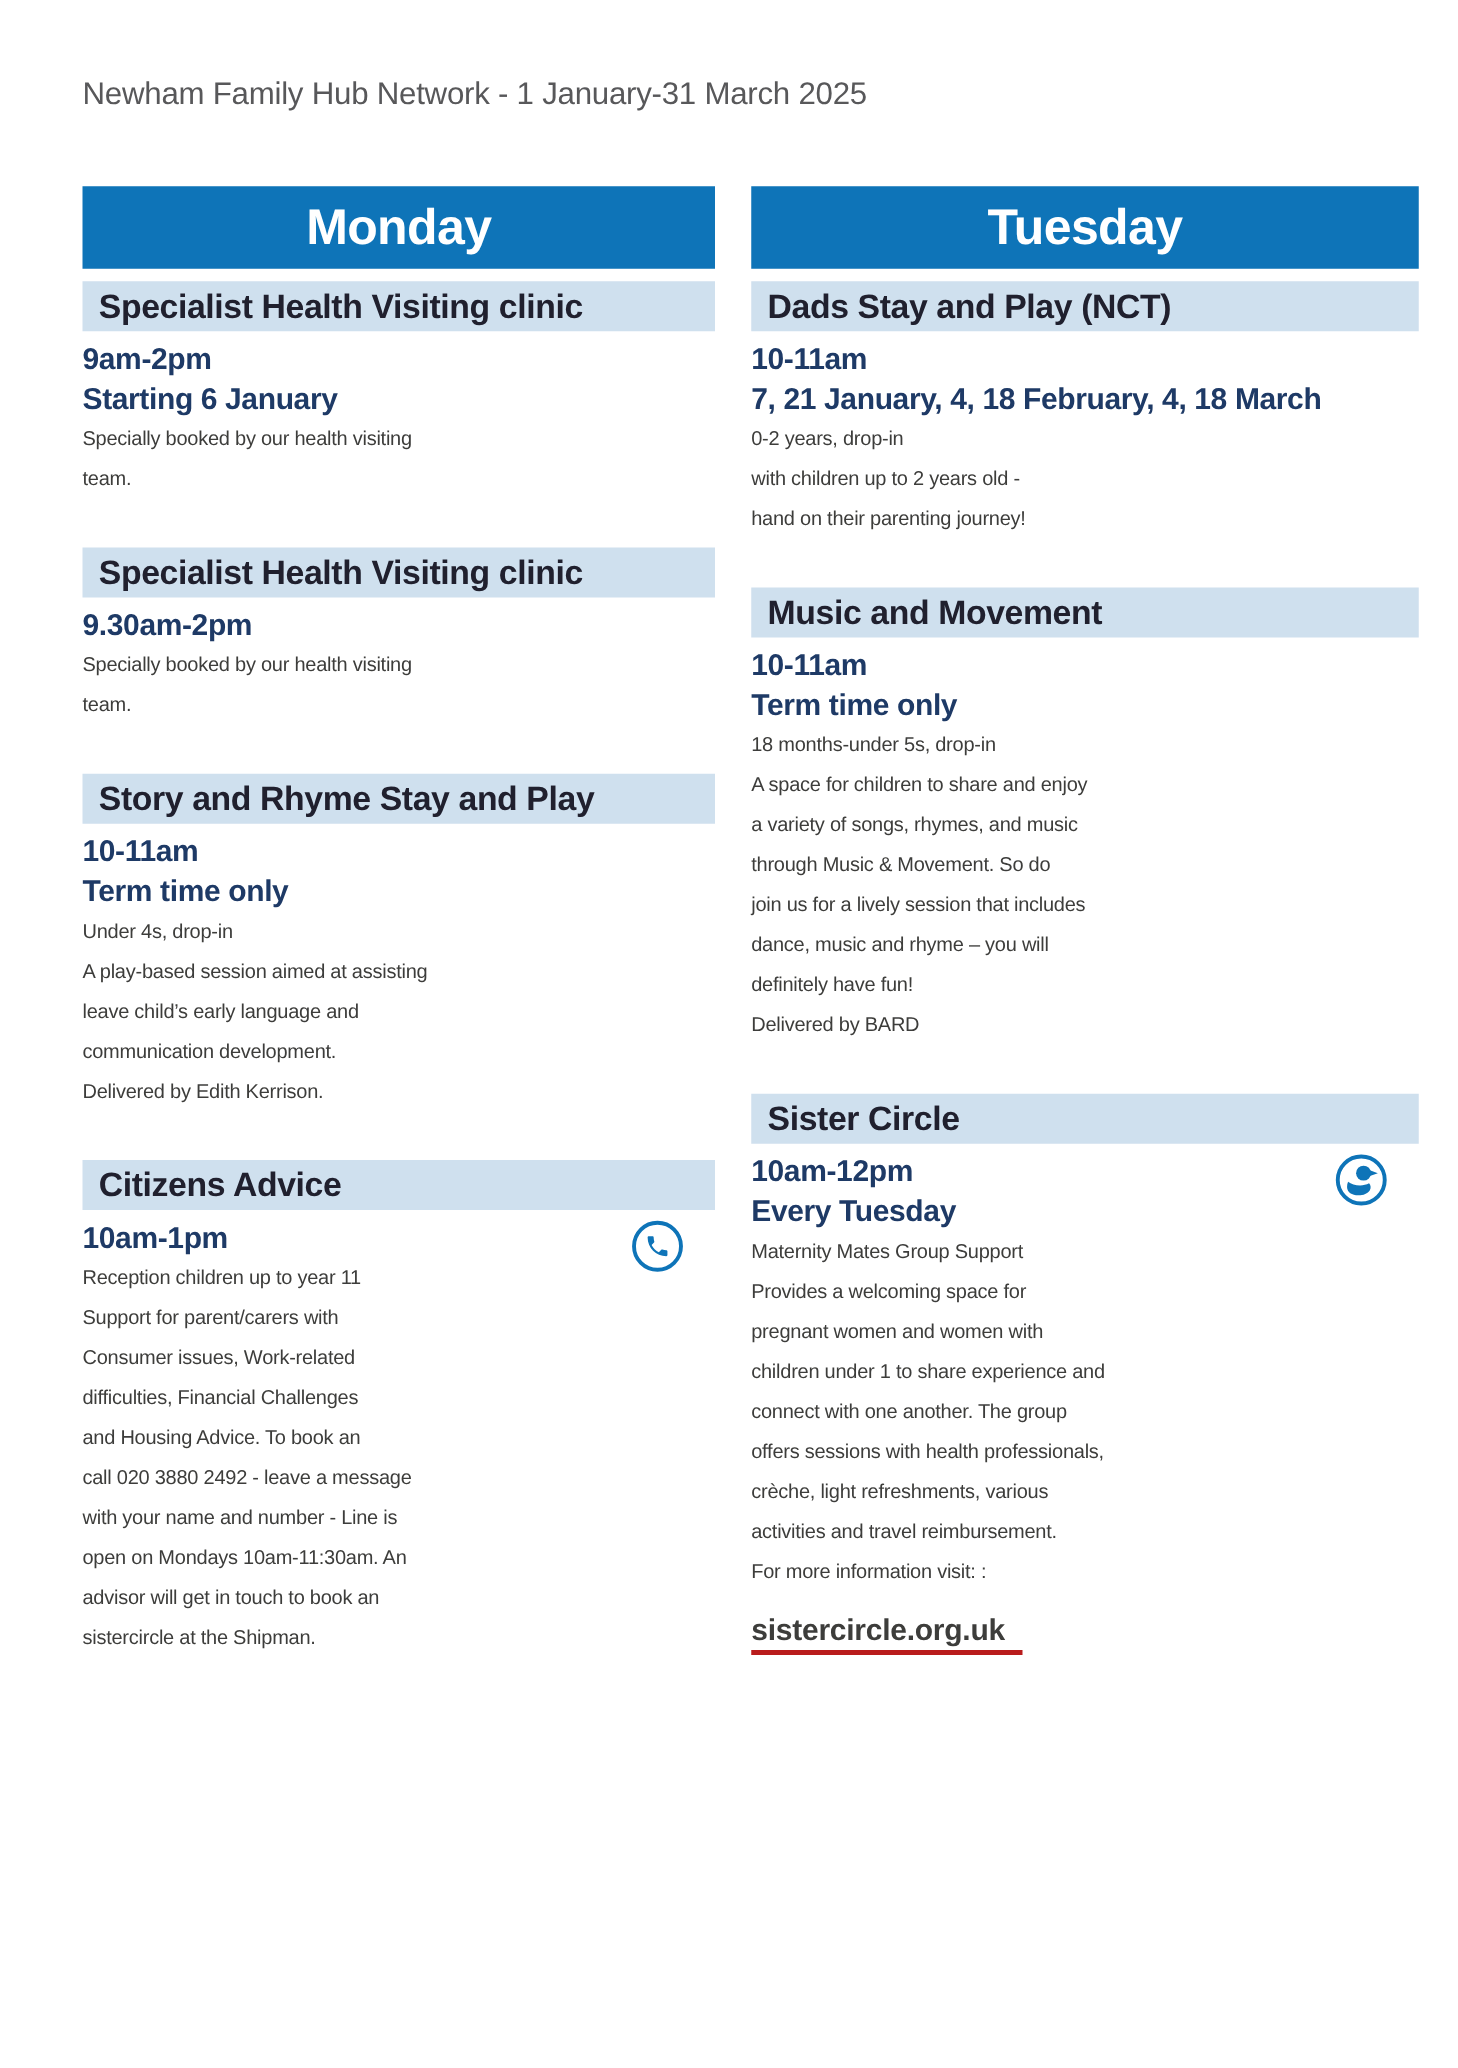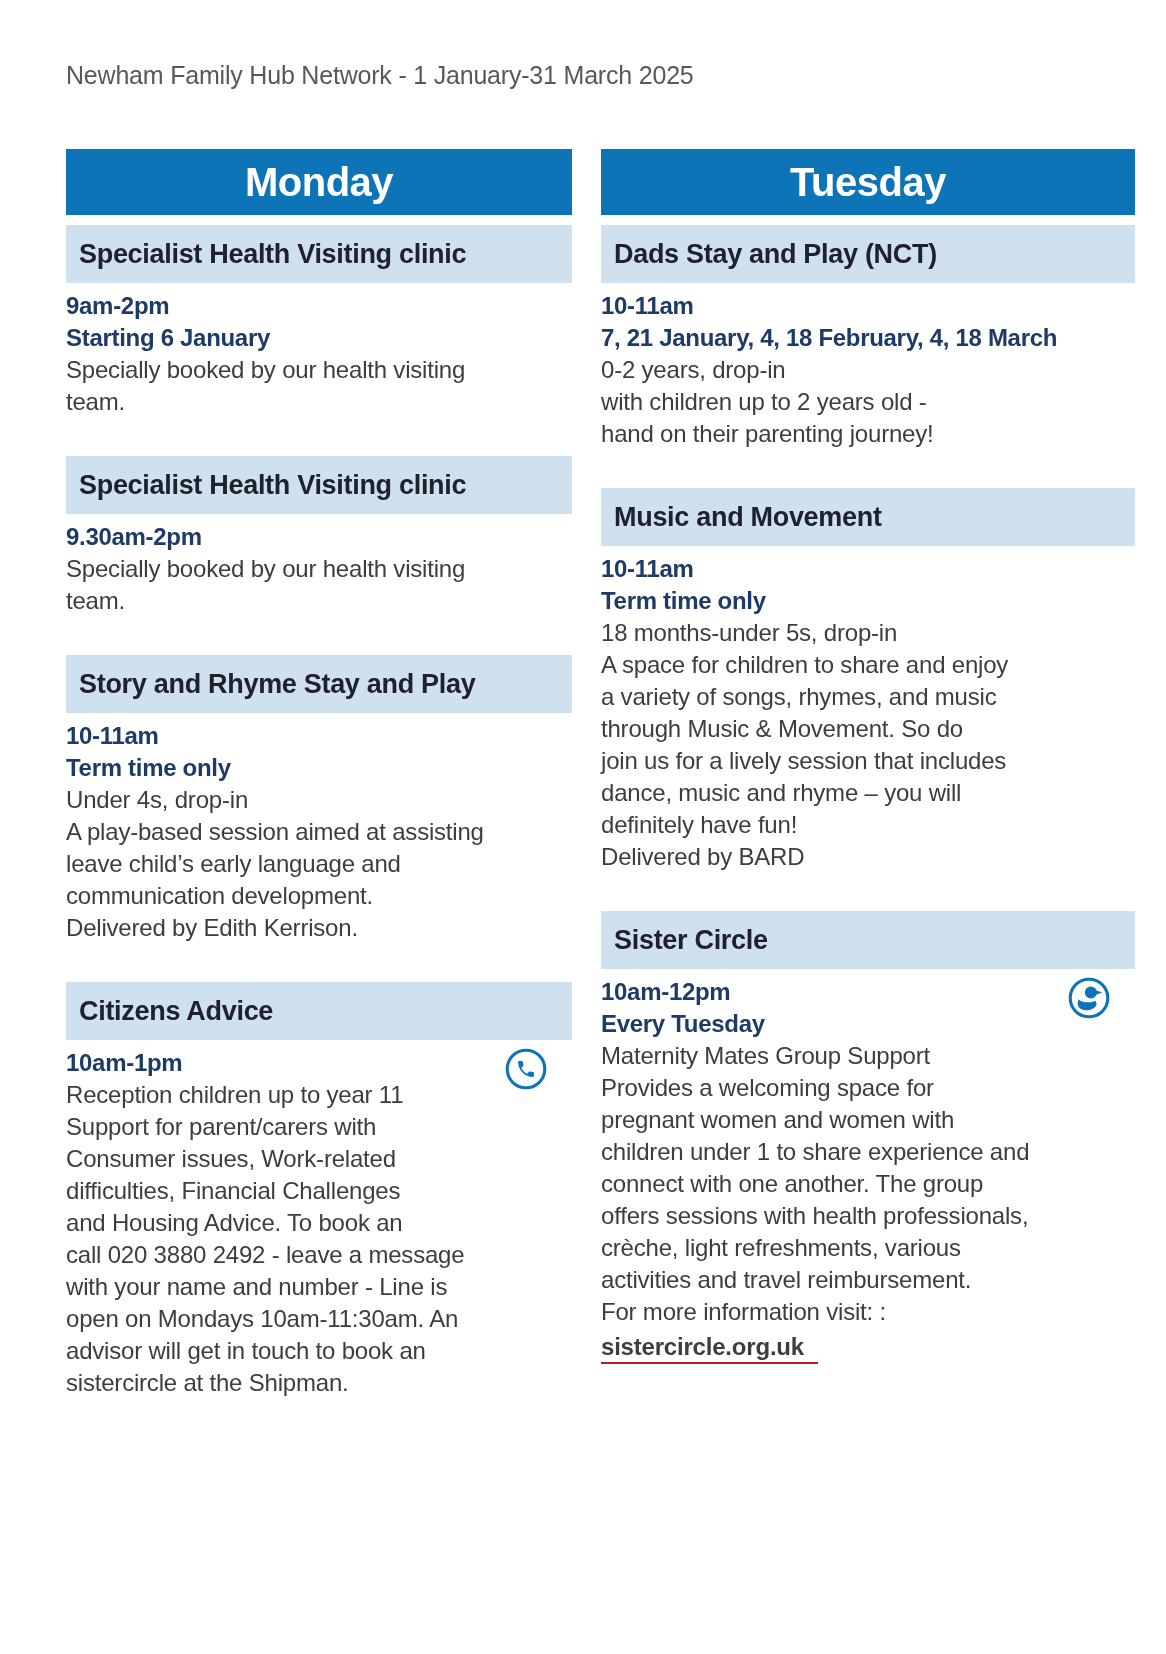--- a/index.html
+++ b/index.html
@@ -40,21 +40,21 @@
   }
   .day-label {
     color: #ffffff;
     font-size: 40px;
     font-weight: bold;
     letter-spacing: -0.5px;
   }
   .event { margin-top: 38px; }
   .event:first-child { margin-top: 0; }
   .band {
-    height: 58px;
+    height: 40px;
     background: var(--band, #cfe0ee);
     display: flex;
     align-items: center;
     padding-left: 13px;
     margin-bottom: 7px;
   }
   .band-title {
     font-size: 27px;
     font-weight: bold;
     color: #20202e;
@@ -63,37 +63,37 @@
   .content { position: relative; }
   .bold-line {
     font-size: 24px;
     font-weight: bold;
     color: var(--navy, #1e3a66);
     line-height: 32px;
     letter-spacing: -0.3px;
     white-space: nowrap;
   }
   .body-line {
-    font-size: 24px;
+    font-size: 16px;
     color: var(--body, #3d3d3b);
     line-height: 32px;
     letter-spacing: -0.2px;
     white-space: nowrap;
   }
   .link-line {
     display: inline-block;
     font-size: 24px;
     font-weight: bold;
     color: var(--body, #3d3d3b);
     line-height: 30px;
     letter-spacing: -0.2px;
     text-decoration: none;
-    border-bottom: 2px solid #b91c1c;
+    border-bottom: 4px solid #b91c1c;
     padding-right: 14px;
-    margin-top: 4px;
+    margin-top: 16px;
   }
   .badge-icon {
     position: absolute;
     top: 0;
     right: 24px;
     width: 44px;
     height: 44px;
   }
   .badge-icon svg { display: block; }
 </style>

